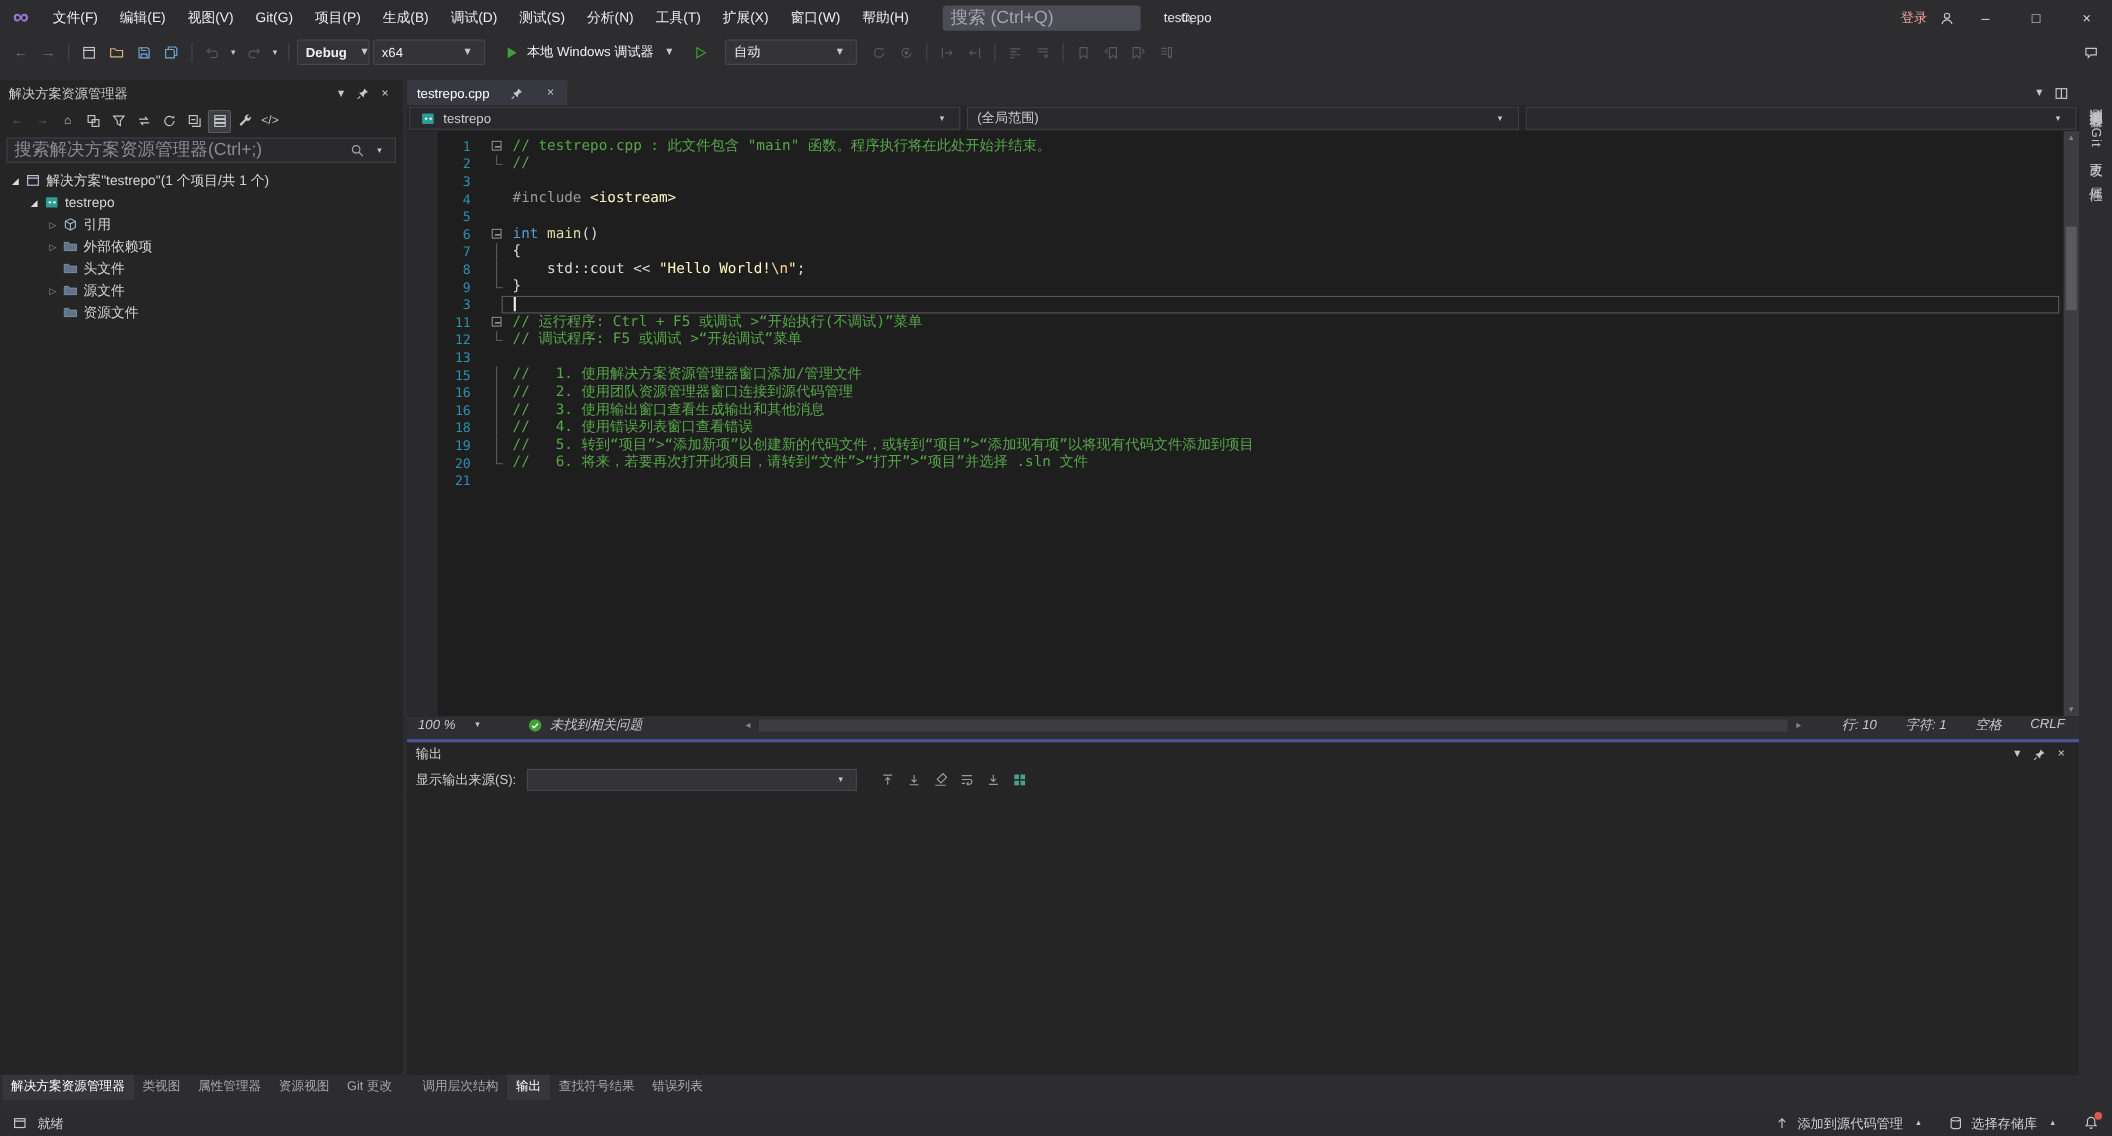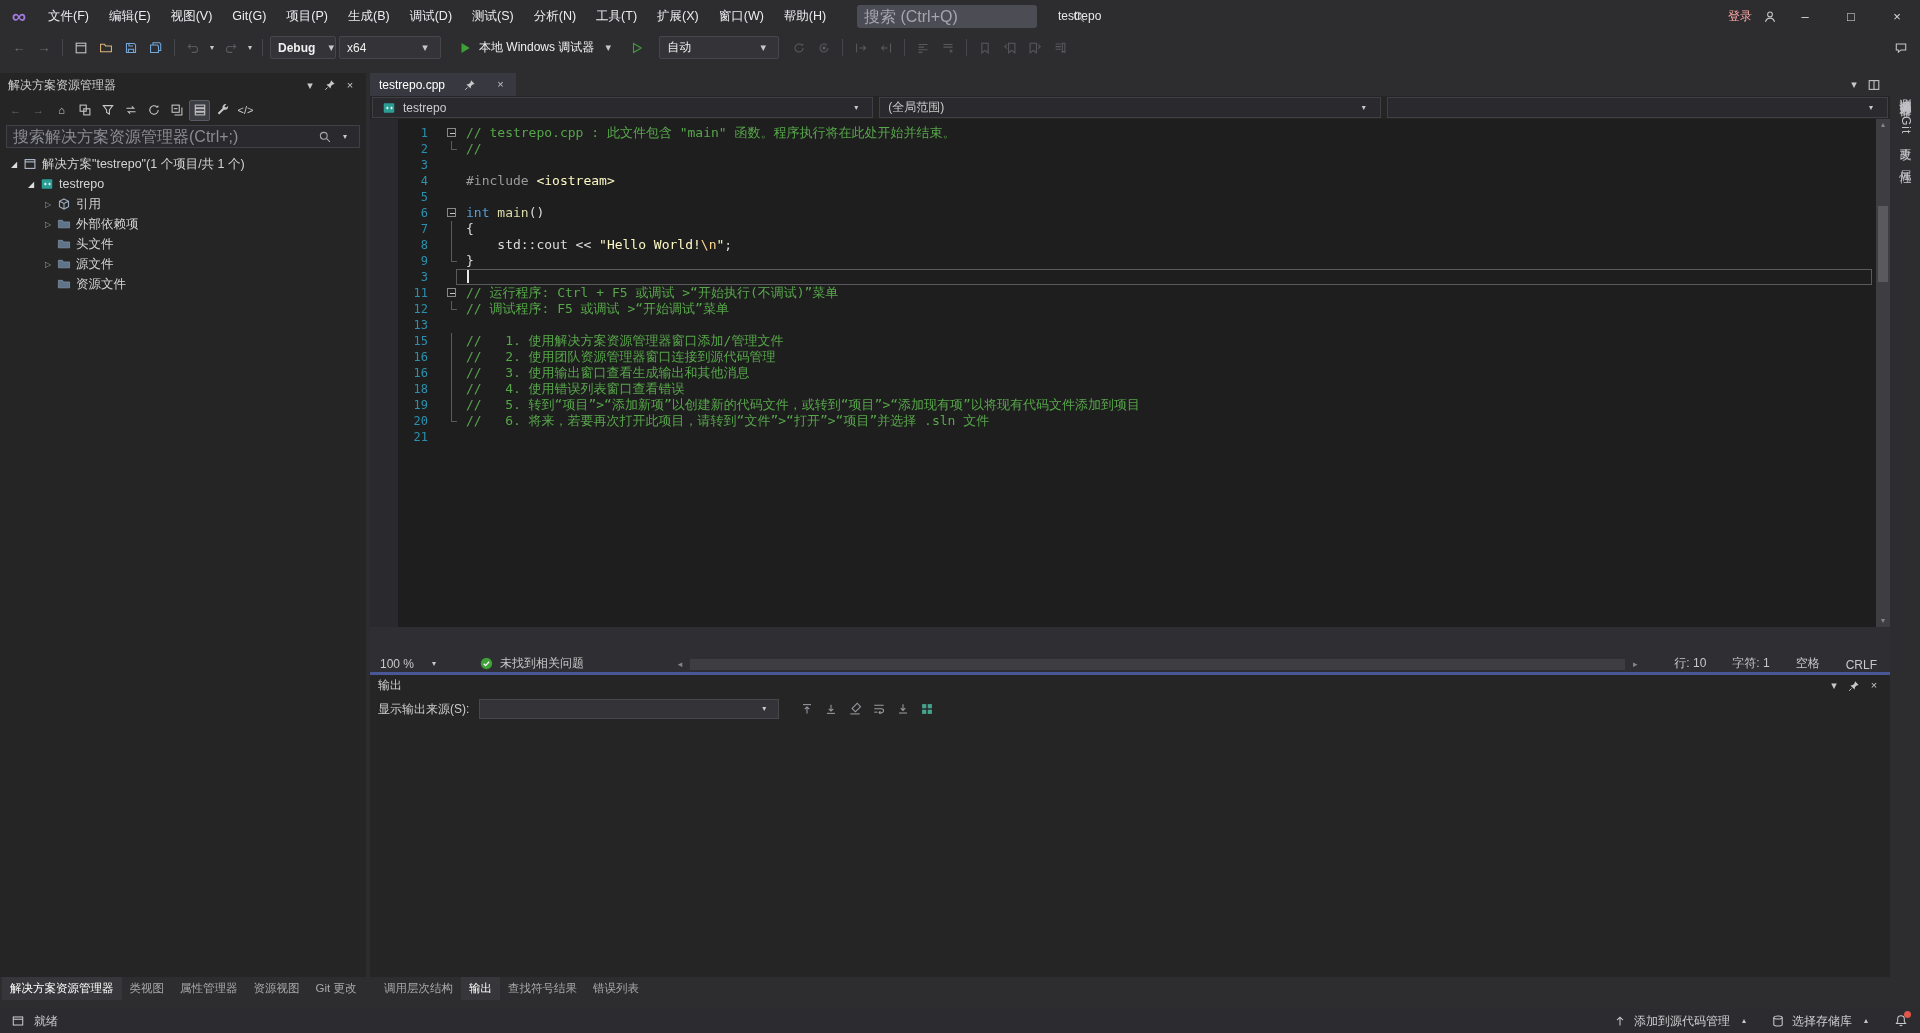--- a/index.html
+++ b/index.html
@@ -72,21 +72,21 @@
   .fold-end{position:absolute;left:7px;top:0;width:6px;height:9px;border-left:1px solid #5a5a5a;border-bottom:1px solid #5a5a5a;}
   .code-text{margin-left:2px;}
   .tok-cm{color:#57a64a}.tok-kw{color:#569cd6}.tok-pp{color:#9b9b9b}.tok-str{color:#fef9c3}
   .tok-esc{color:#ffd68f}.tok-fn{color:#dcdcaa}.tok-pl{color:#dcdcdc}
   .code-line.current::after{content:"";position:absolute;left:86px;right:4px;top:0;bottom:0;border:1px solid #5a5a5e;pointer-events:none;}
   .caret{position:absolute;left:97px;top:1px;width:2px;height:13px;background:#e8e8e8;}
   .v-scrollbar{position:absolute;top:0;right:0;bottom:0;width:14px;background:#3e3e42;}
   .vs-arrow{position:absolute;left:0;width:14px;height:12px;text-align:center;font-size:8px;color:#85858b;}
   .vs-arrow.top{top:0;}.vs-arrow.bottom{bottom:0;}
   .vs-thumb{position:absolute;left:2px;right:2px;top:87px;height:76px;background:#5a5a5e;}
-  .editor-statusbar{height:45px;background:#2e2e33;display:flex;align-items:flex-end;color:#c8c8c8;font-size:12px;}
+  .editor-statusbar{height:21px;background:#2e2e33;display:flex;align-items:flex-start;color:#c8c8c8;font-size:12px;font-style:italic;}
   .zoom{display:flex;align-items:center;gap:12px;padding:0 10px;}
   .health{display:flex;align-items:center;gap:6px;margin-left:26px;}
   .h-scroll{flex:1;display:flex;align-items:center;margin-left:88px;margin-right:18px;}
   .h-scroll .ic{font-size:9px;color:#85858b;}
   .h-track{flex:1;height:11px;background:#3e3e42;margin:0 2px;}
   .stat{padding:0 13px;}
 
   .splitter{position:absolute;left:370px;top:672px;width:1520px;height:3px;background:#4a5796;}
 
   

